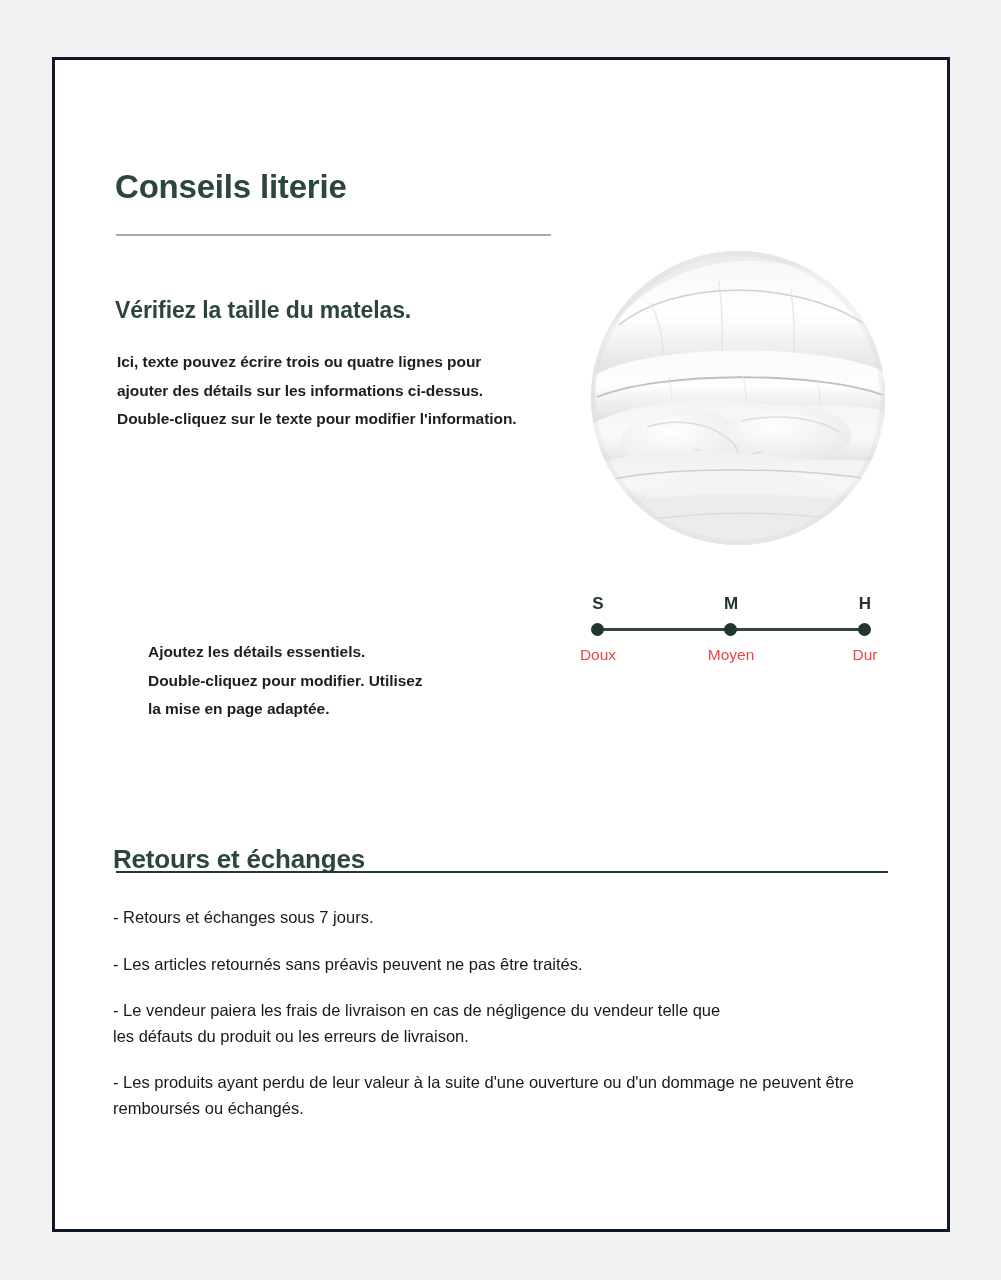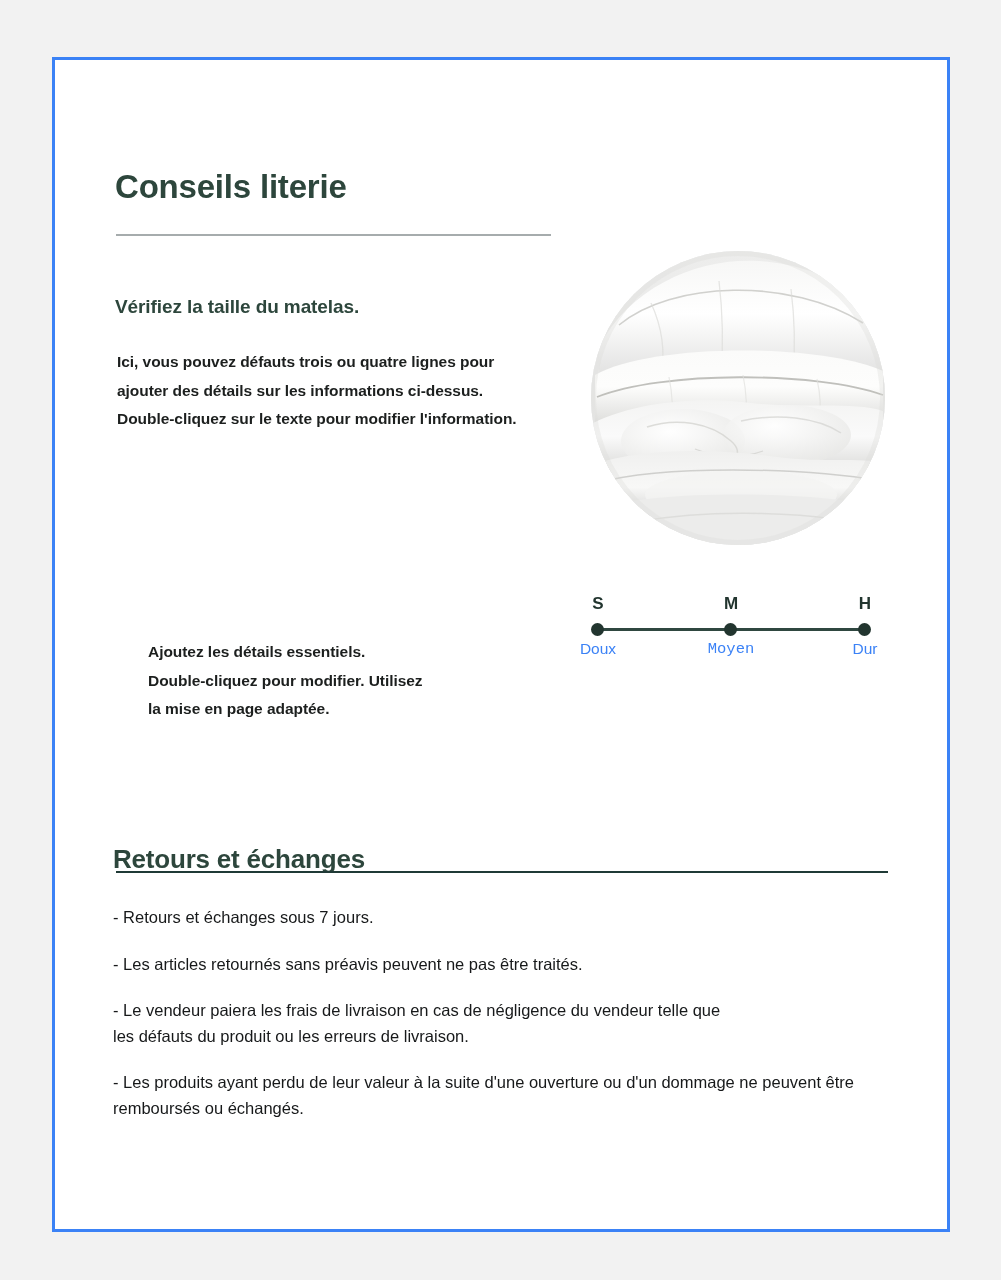--- a/index.html
+++ b/index.html
@@ -17,21 +17,21 @@
   }
 
   
   .page-card {
     position: absolute;
     left: 52px;
     top: 57px;
     width: 898px;
     height: 1175px;
     background: #ffffff;
-    border: 3px solid #3b82f6;
+    border: 3px solid #0f172a;
     box-sizing: border-box;
     overflow: hidden;
   }
 
   .card-inner {
     position: relative;
     width: 100%;
     height: 100%;
   }
 
@@ -52,21 +52,21 @@
     left: 61px;
     top: 174px;
     width: 435px;
     height: 2px;
     background: #a6acad;
   }
 
   
   .section-heading {
     position: absolute;
-    font-size: 19px;
+    font-size: 23px;
     font-weight: bold;
     color: #2d463c;
     line-height: 1.95;
     letter-spacing: -0.1px;
   }
 
   .heading-one {
     left: 60px;
     top: 228px;
     white-space: nowrap;
@@ -157,29 +157,29 @@
     color: #22352f;
     text-align: center;
     width: 60px;
   }
   .scale-code.p0 { left: -7px; }
   .scale-code.p1 { left: 126px; }
   .scale-code.p2 { left: 260px; }
 
   .scale-label {
     position: absolute;
-    top: 50px;
+    top: 56px;
     font-size: 15.5px;
     font-weight: normal;
-    color: #3b82f6;
+    color: #ef4444;
     text-align: center;
     width: 90px;
   }
   .scale-label.p0 { left: -22px; }
-  .scale-label.p1 { left: 111px; font-family: Liberation Mono, monospace; }
+  .scale-label.p1 { left: 111px; }
   .scale-label.p2 { left: 245px; }
 
   
   .returns-title {
     position: absolute;
     left: 58px;
     top: 752px;
     font-size: 26px;
     font-weight: bold;
     color: #2d463c;
@@ -218,21 +218,21 @@
 
 <div class="page-card">
   <div class="card-inner">
 
     <div class="main-title">Conseils literie</div>
 
     <div class="rule-top"></div>
 
     <div class="section-heading heading-one">Vérifiez la taille du matelas.</div>
 
-    <div class="body-block body-one">Ici, vous pouvez défauts trois ou quatre lignes pour ajouter des détails sur les informations ci-dessus. Double-cliquez sur le texte pour modifier l'information.</div>
+    <div class="body-block body-one">Ici, texte pouvez écrire trois ou quatre lignes pour ajouter des détails sur les informations ci-dessus. Double-cliquez sur le texte pour modifier l'information.</div>
 
 
     <div class="body-block body-two" style="white-space: pre-line;">Ajoutez les détails essentiels.
 Double-cliquez pour modifier. Utilisez
 la mise en page adaptée.</div>
 
     <div class="photo-circle">
       <svg viewBox="0 0 294 294" preserveAspectRatio="xMidYMid slice" aria-hidden="true">
         <defs>
           <linearGradient id="bg" x1="0" y1="0" x2="0" y2="1">

